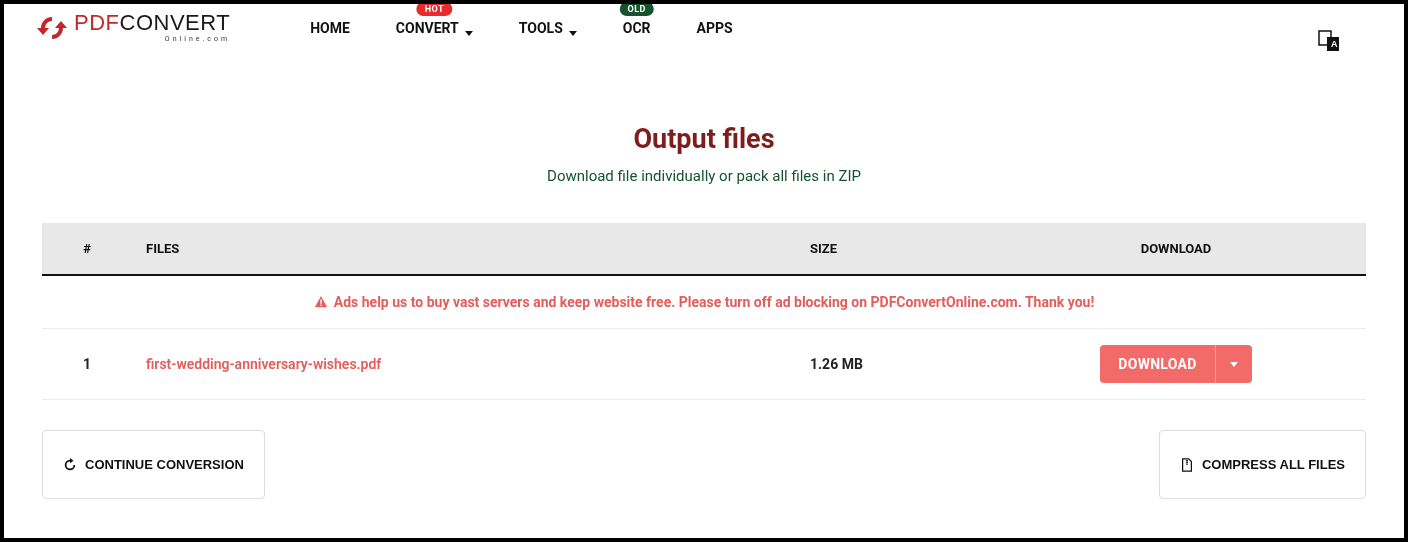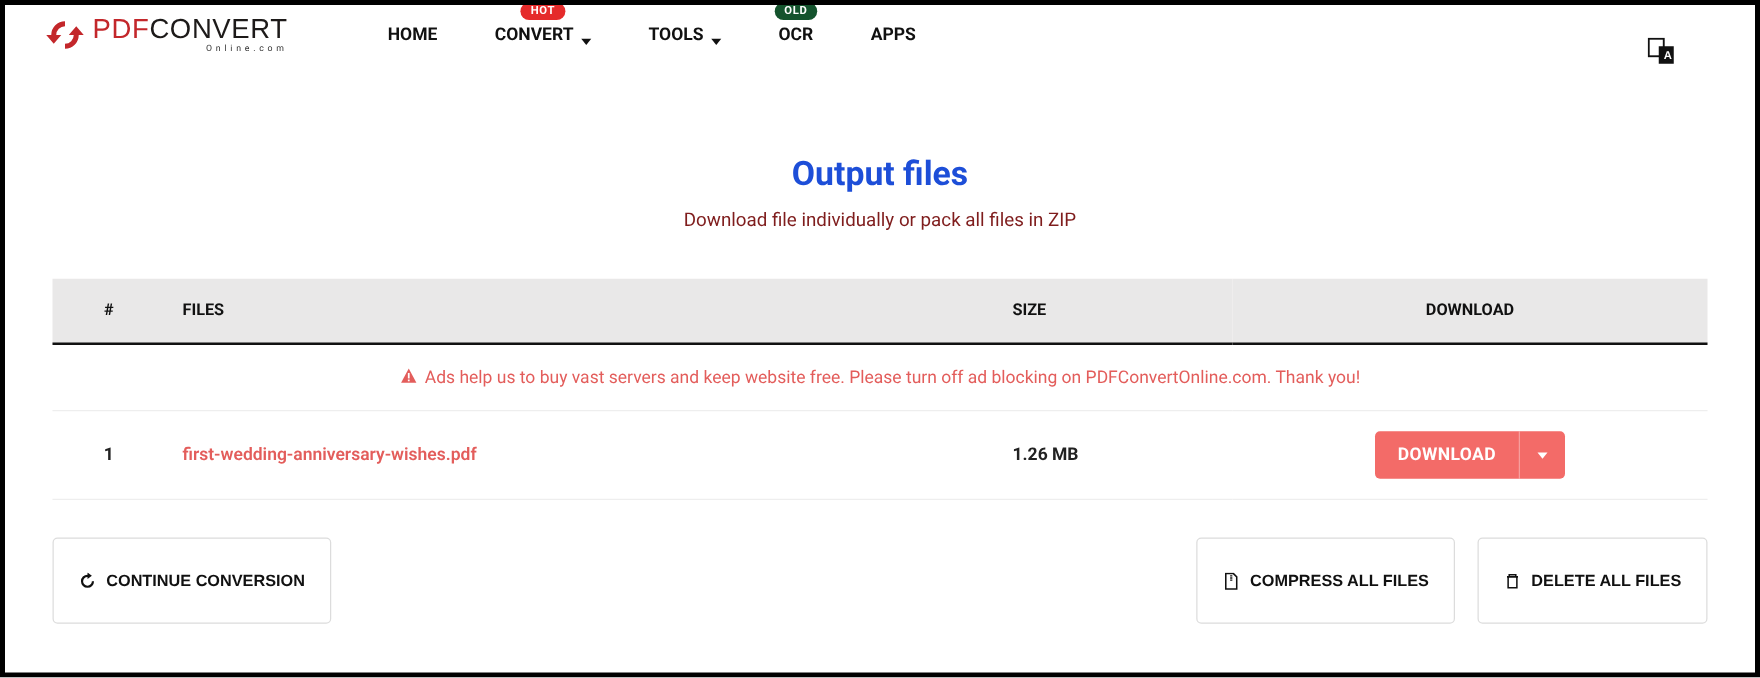--- a/index.html
+++ b/index.html
@@ -15,32 +15,32 @@
 .logo-sub { font-size: 7px; letter-spacing: 3px; color: #333; text-align: right; margin-top: 2px; }
 .nav { display: flex; gap: 46px; align-items: center; }
 .nav-item { font-weight: 700; font-size: 14px; color: #111; cursor: pointer; position: relative; display: flex; align-items: flex-end; gap: 6px; }
 .caret { width: 0; height: 0; border-left: 4px solid transparent; border-right: 4px solid transparent; border-top: 5px solid #111; display: inline-block; }
 .badge { position: absolute; top: -18px; left: 50%; transform: translateX(-50%); font-size: 9px; font-weight: 700; color: #fff; padding: 2px 8px; border-radius: 10px; letter-spacing: 0.5px; }
 .badge-hot { background: #e52b2b; }
 .badge-old { background: #14532d; }
 .lang-btn { position: absolute; right: 64px; top: 26px; width: 22px; height: 22px; cursor: pointer; }
 
 .section { text-align: center; margin-top: 58px; }
-.section h2 { color: #1d4ed8; font-size: 27px; font-weight: 700; margin-bottom: 12px; }
-.section p { color: #7f1d1d; font-size: 15px; }
+.section h2 { color: #7f1d1d; font-size: 27px; font-weight: 700; margin-bottom: 12px; }
+.section p { color: #14532d; font-size: 15px; }
 
 .table-wrap { margin: 38px 38px 0 38px; }
 table { width: 100%; border-collapse: collapse; }
 thead tr { background: #e9e8e8; }
 th { text-align: left; font-size: 13px; font-weight: 700; color: #111; padding: 18px 14px; border-bottom: 2px solid #111; }
 th.col-idx { width: 90px; text-align: center; }
 th.col-size { width: 190px; }
 th.col-dl { width: 380px; text-align: center; }
 td { padding: 16px 14px; font-size: 14px; vertical-align: middle; border-bottom: 1px solid #eee; }
-tr.ad-row td { text-align: center; color: #e35d5b; font-weight: 400; border-bottom: 1px solid #eee; padding: 18px 14px; }
+tr.ad-row td { text-align: center; color: #e35d5b; font-weight: 700; border-bottom: 1px solid #eee; padding: 18px 14px; }
 tr.ad-row svg { vertical-align: -2px; margin-right: 6px; }
 
 td.col-idx { text-align: center; font-weight: 700; }
 td.col-name a { color: #e35d5b; text-decoration: none; font-weight: 600; }
 td.col-size { font-weight: 700; }
 td.col-dl { text-align: center; }
 
 .dl-btn { display: inline-flex; align-items: stretch; background: #f36b68; color: #fff; border-radius: 4px; overflow: hidden; cursor: pointer; }
 .dl-btn .main { padding: 11px 18px; font-weight: 700; font-size: 14px; letter-spacing: 0.3px; }
 .dl-btn .drop { padding: 11px 14px; display: flex; align-items: center; border-left: 1px solid rgba(255,255,255,0.35); }
@@ -156,22 +156,16 @@
       </button>
     </div>
     <div class="right">
       <button class="btn">
         <svg viewBox="0 0 16 16">
             <path d="M3 1 L10 1 L13 4 L13 15 L3 15 Z" fill="none" stroke="#111" stroke-width="1.4"></path>
             <path d="M7 3 L9 3 M7 5 L9 5 M7 7 L9 7" stroke="#111" stroke-width="1.2"></path>
           </svg>
         <span>COMPRESS ALL FILES</span>
       </button>
-      <button class="btn">
-        <svg viewBox="0 0 16 16">
-            <path d="M3 4 L13 4 M5 4 L5 2 L11 2 L11 4 M4 4 L4 14 L12 14 L12 4" fill="none" stroke="#111" stroke-width="1.4"></path>
-          </svg>
-        <span>DELETE ALL FILES</span>
-      </button>
     </div>
   </div>
 
 </div>
 
 </body></html>

